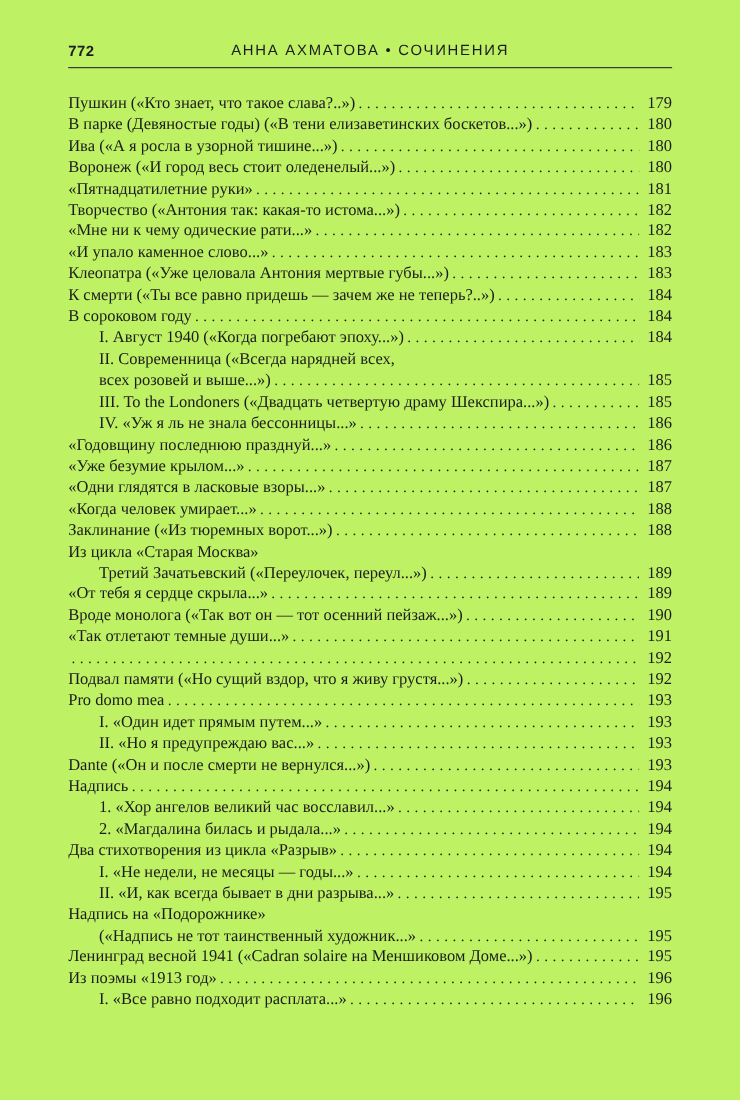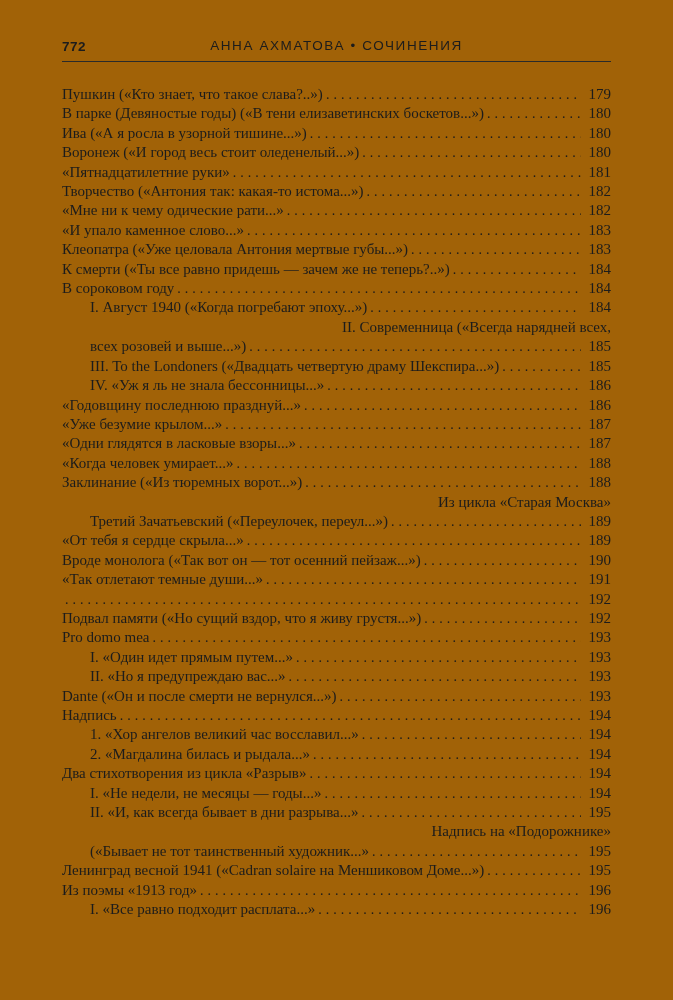--- a/index.html
+++ b/index.html
@@ -5,21 +5,21 @@
   html, body {
     margin: 0;
     padding: 0;
     background: #ffffff;
   }
   .page {
     position: relative;
     width: 673px;
     height: 1000px;
     margin: 0 auto;
-    background: #a16207;
+    background: #bef264;
     box-sizing: border-box;
     padding: 38px 62px 0 62px;
     font-family: "Liberation Serif", serif;
     color: #1c1c1c;
     overflow: hidden;
   }
   .page-header {
     position: relative;
     height: 18px;
   }
@@ -47,21 +47,20 @@
   }
   .toc {
     margin-top: 23px;
   }
   .toc-row {
     display: flex;
     align-items: baseline;
     font-size: 15px;
     line-height: 19.4px;
     white-space: nowrap;
-    justify-content: flex-end;
   }
   .toc-row.indent-1 { padding-left: 28px; }
   .toc-text {
     flex: 0 1 auto;
     overflow: hidden;
   }
   .leader {
     flex: 1 1 0;
     min-width: 0;
     overflow: hidden;
@@ -274,21 +273,21 @@
       <div class="toc-row indent-1">
     <span class="toc-text">II. «И, как всегда бывает в дни разрыва...»</span>
     <span class="leader"></span>
     <span class="toc-page">195</span>
   </div>
       <div class="toc-row indent-0">
     <span class="toc-text">Надпись на «Подорожнике»</span>
 
   </div>
       <div class="toc-row indent-1">
-    <span class="toc-text">(«Бывает не тот таинственный художник...»</span>
+    <span class="toc-text">(«Надпись не тот таинственный художник...»</span>
     <span class="leader"></span>
     <span class="toc-page">195</span>
   </div>
       <div class="toc-row indent-0">
     <span class="toc-text">Ленинград весной 1941 («Cadran solaire на Меншиковом Доме...»)</span>
     <span class="leader"></span>
     <span class="toc-page">195</span>
   </div>
       <div class="toc-row indent-0">
     <span class="toc-text">Из поэмы «1913 год»</span>

